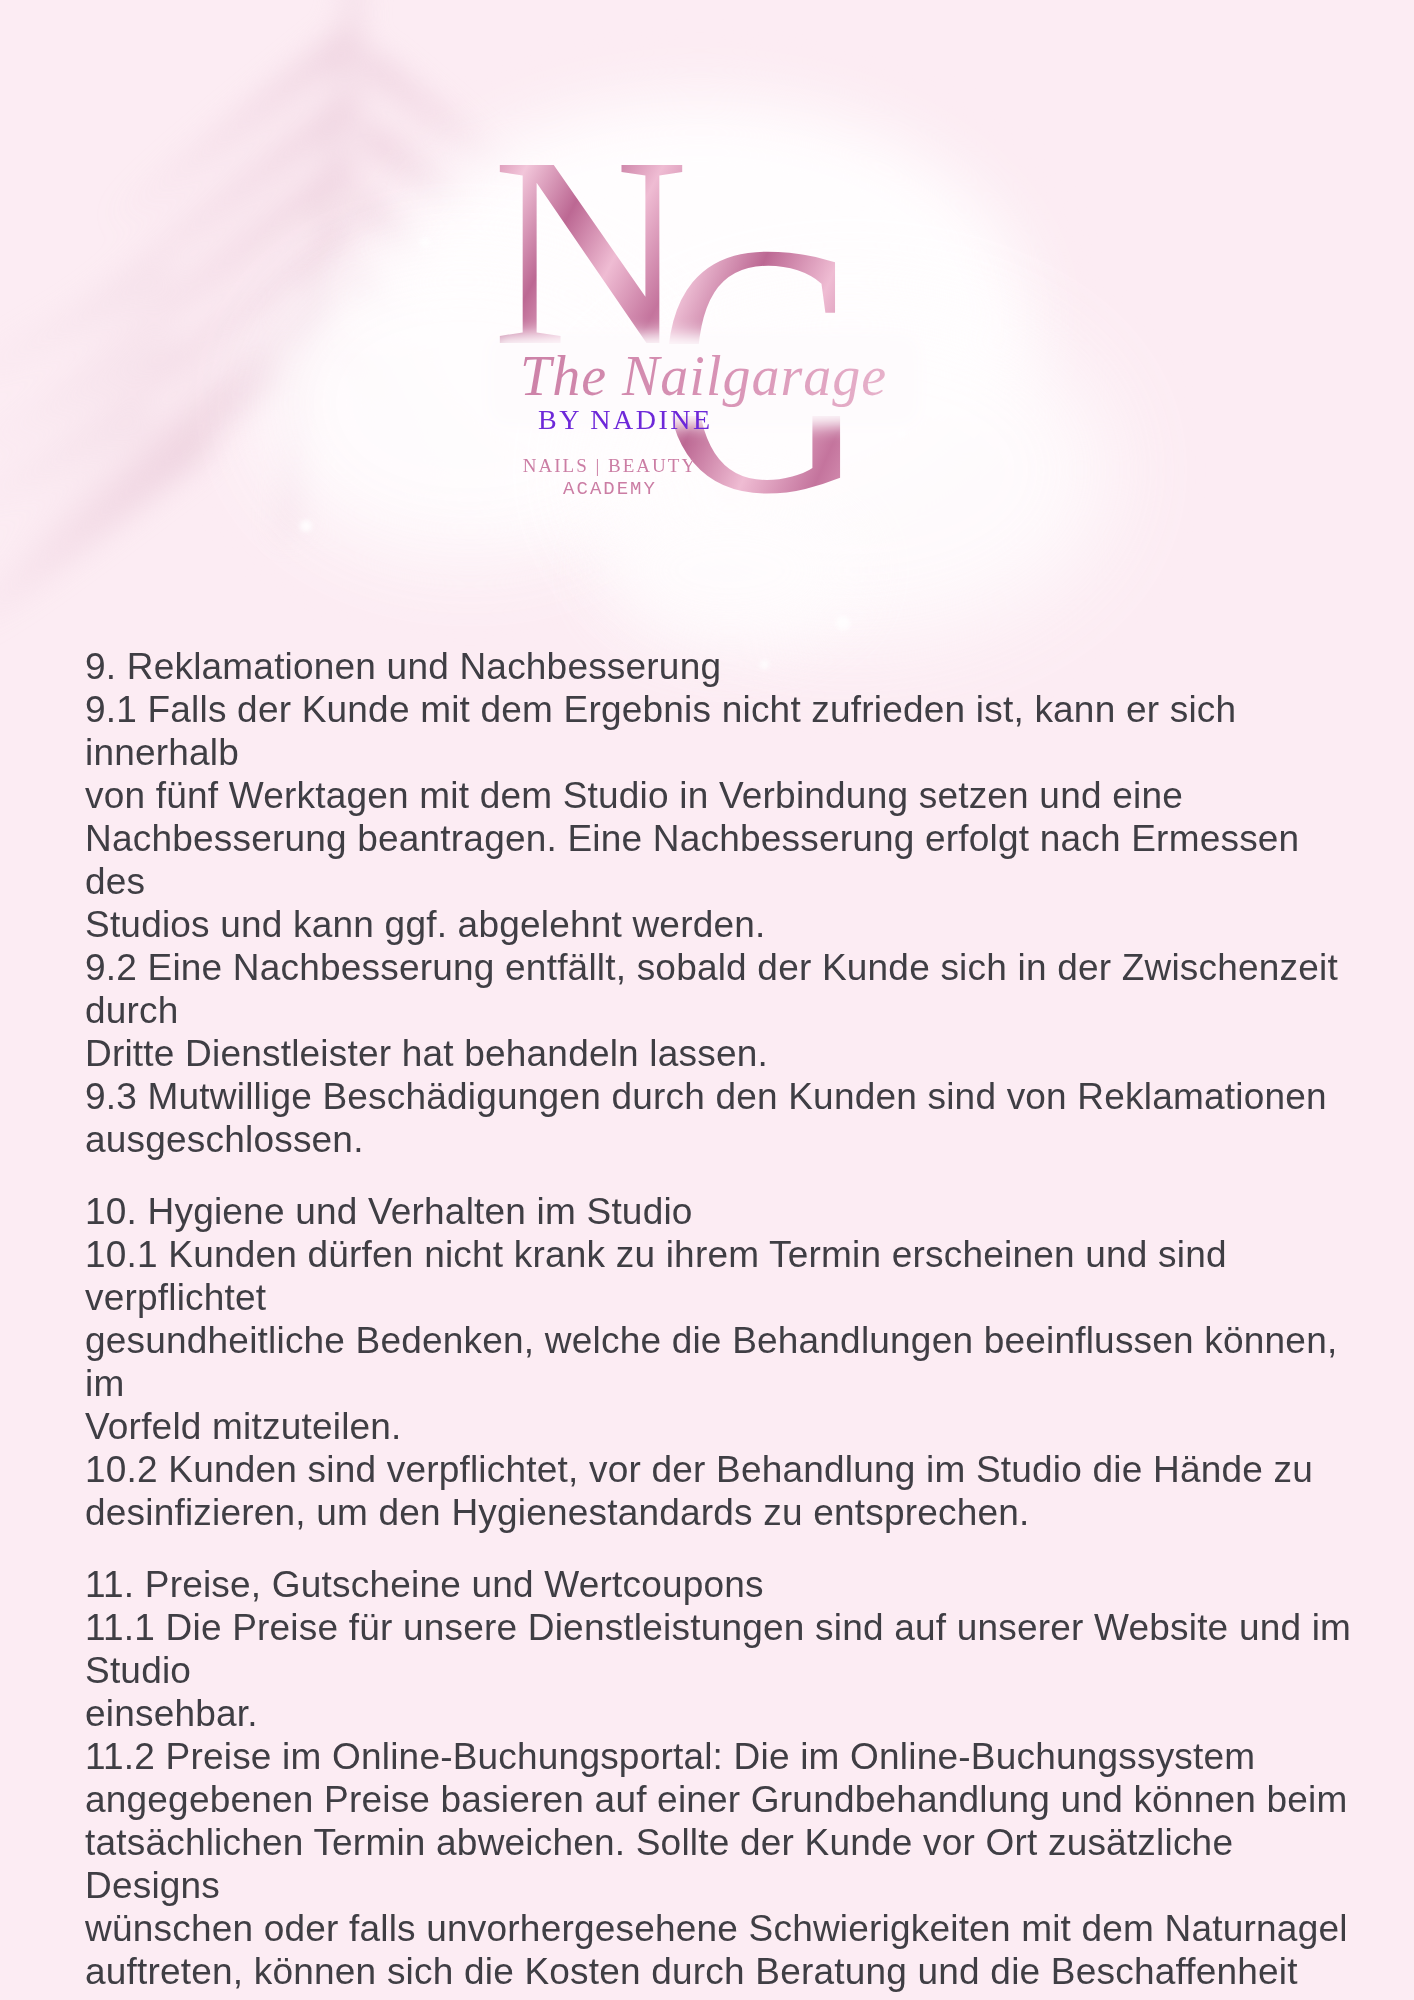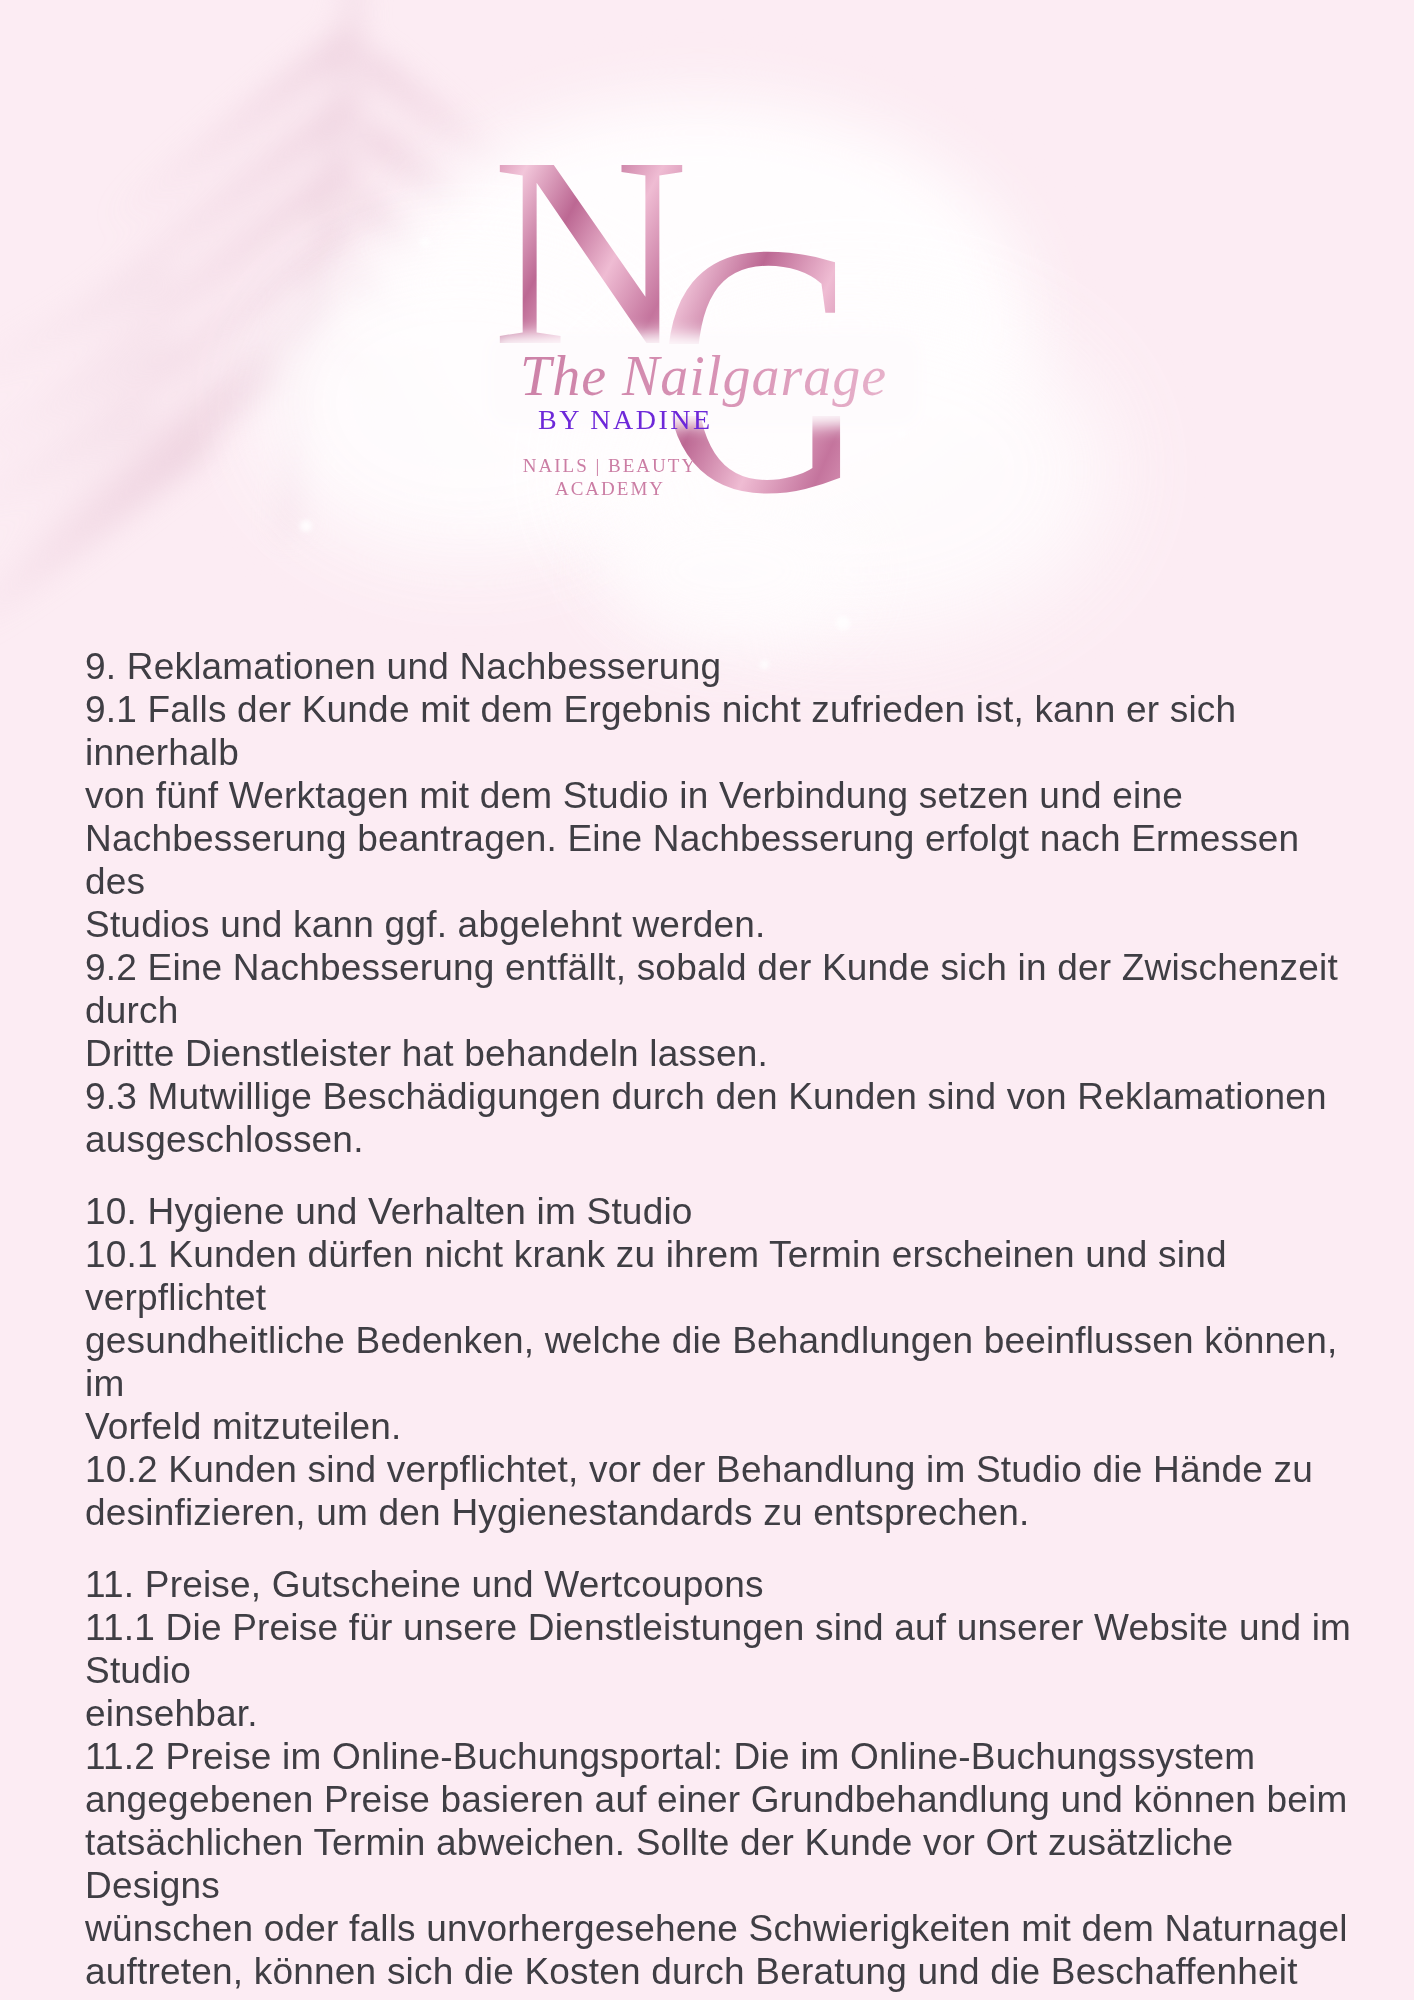--- a/index.html
+++ b/index.html
@@ -73,21 +73,21 @@
     position:absolute;left:538px;top:404px;
     font-family:"Liberation Serif", serif;
     font-size:28px;letter-spacing:2.5px;color:#6d28d9;white-space:nowrap;
   }
   .logo-tagline{
     position:absolute;left:520px;width:180px;text-align:center;
     font-family:"Liberation Serif", serif;
     font-size:19px;letter-spacing:2px;color:#cb7da4;white-space:nowrap;
   }
   .tg1{top:455px;}
-  .tg2{top:478px;}
+  .tg2{top:478px;font-family:Liberation Mono, monospace;}
 
   
   .content{position:absolute;left:85px;top:645px;width:1275px;}
   .content p{
     margin:0 0 29px 0;
     font-size:37px;line-height:43px;letter-spacing:.2px;
     color:#3f3e44;
     white-space:pre-line;
   }
 </style>

